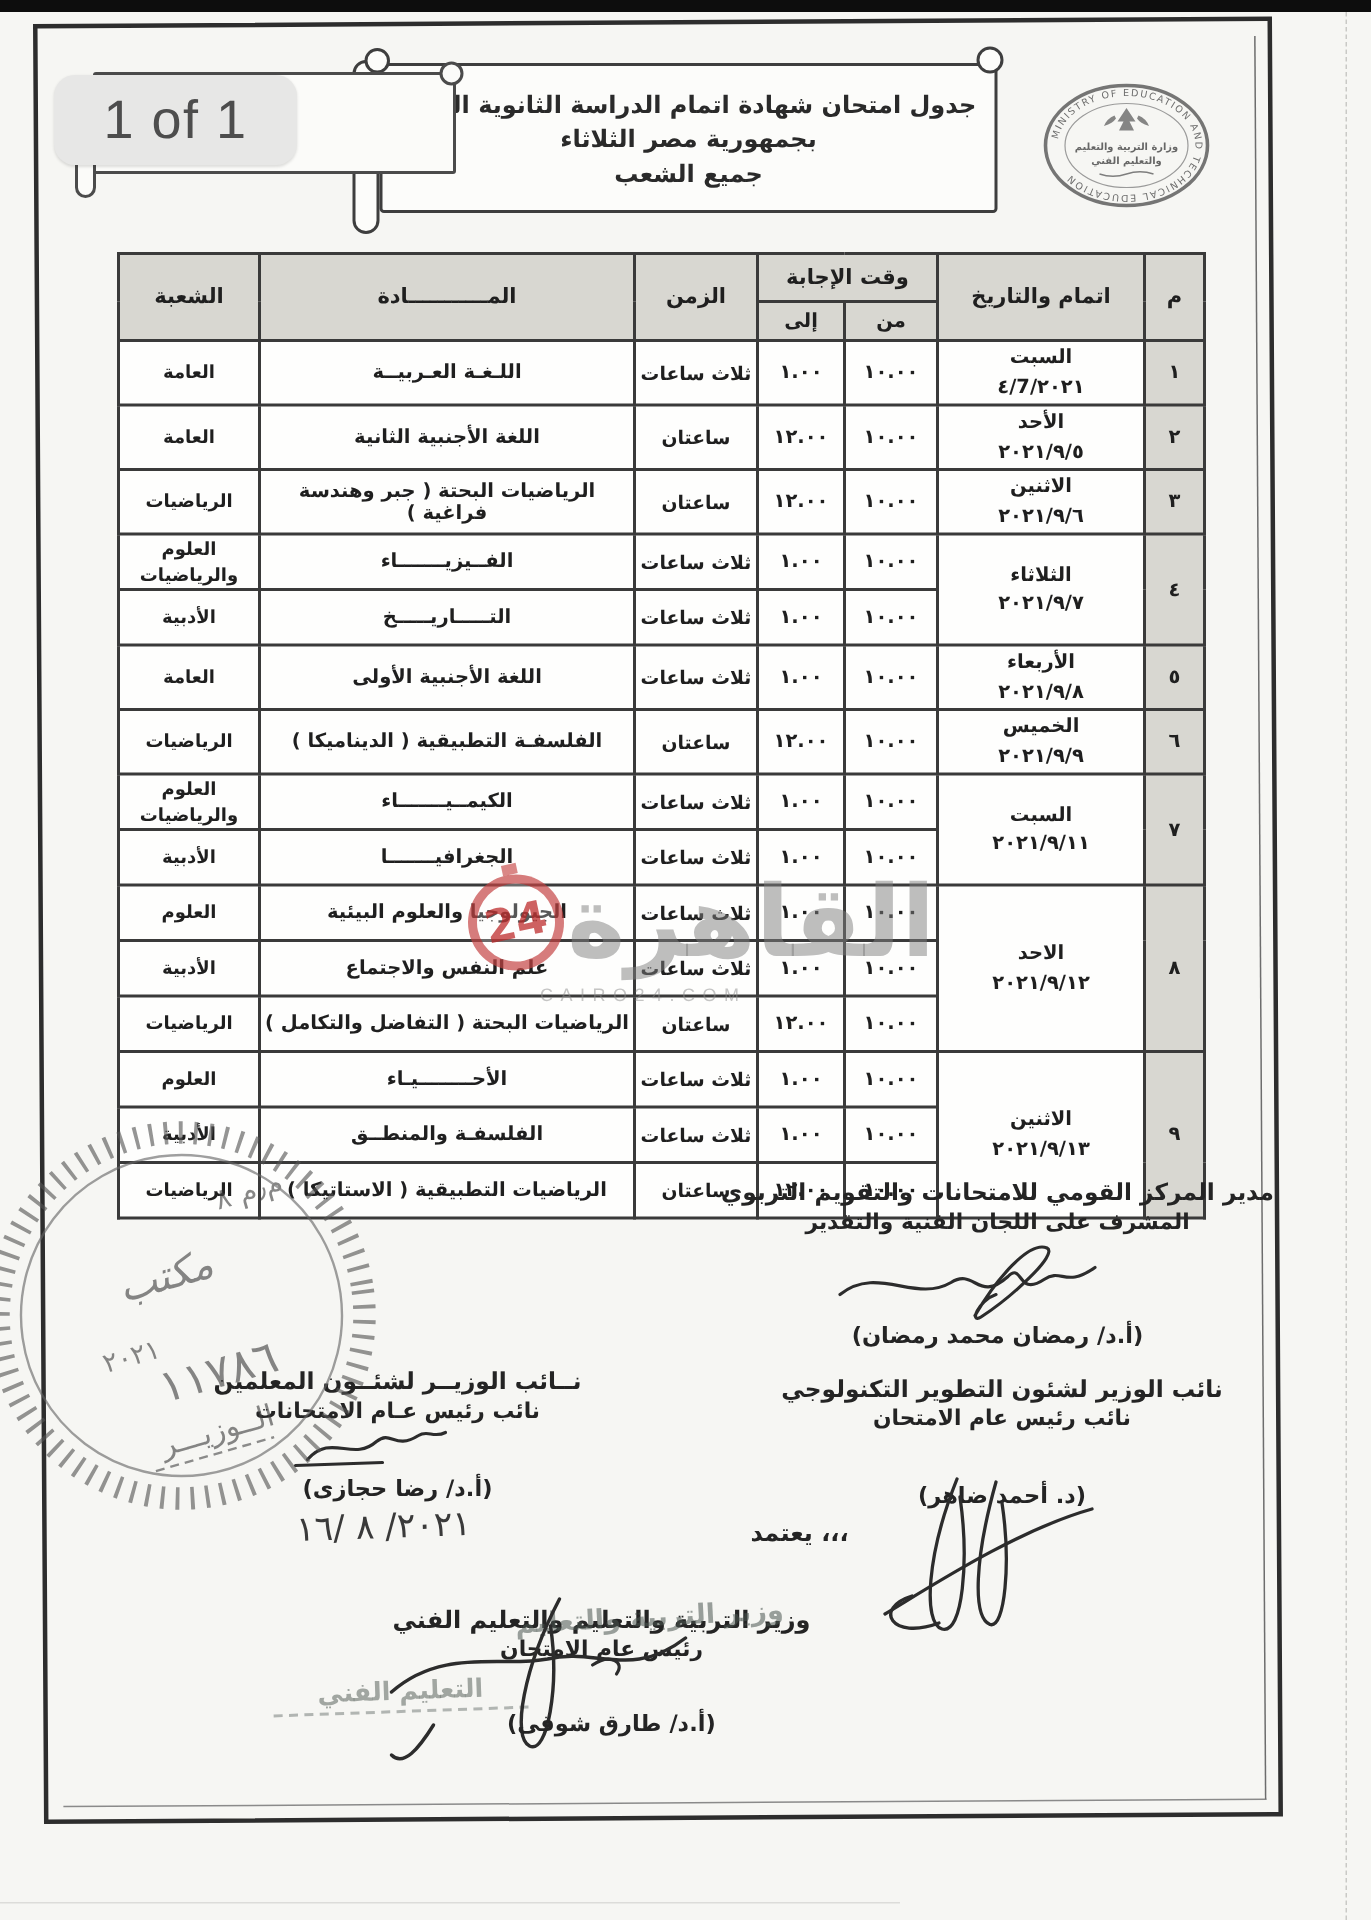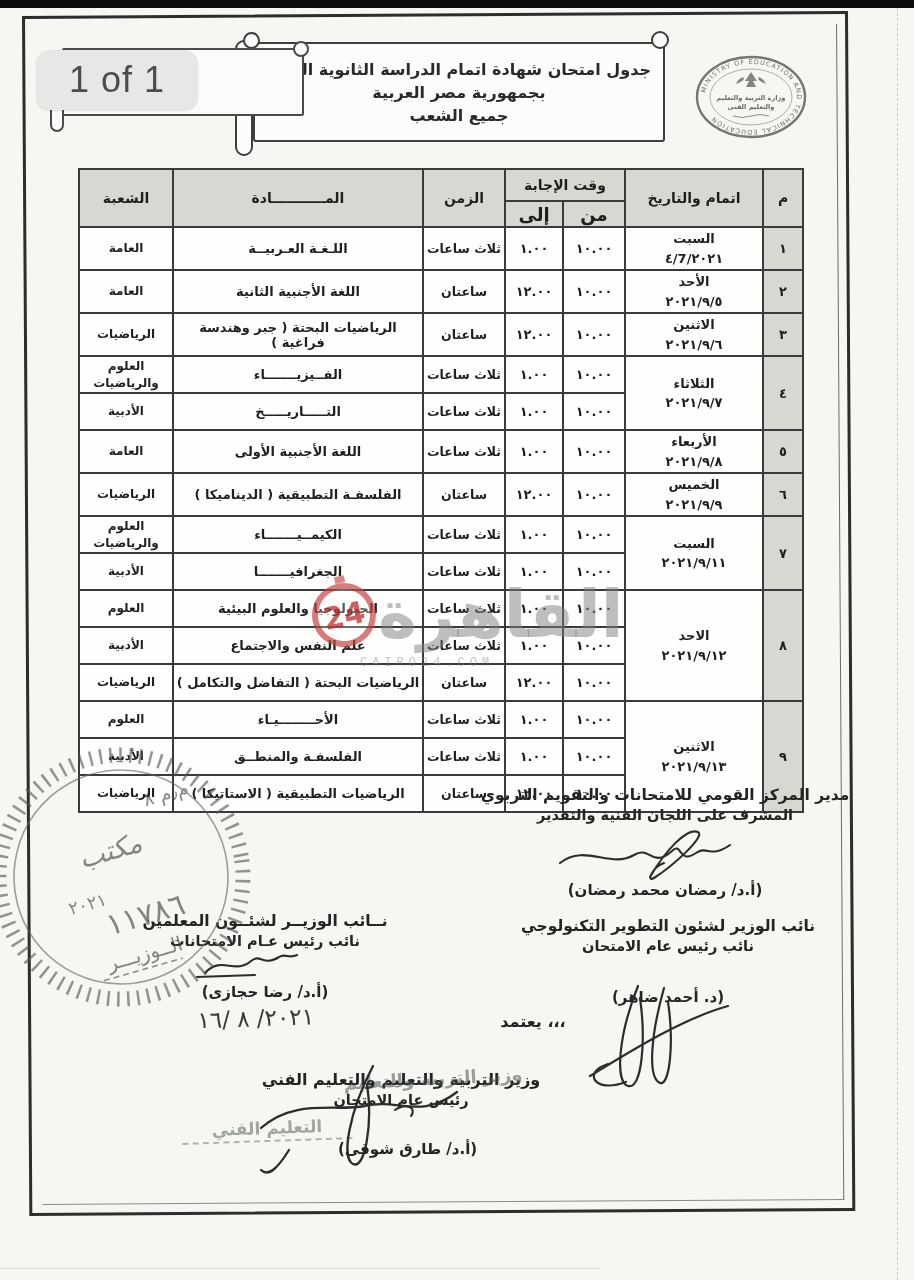--- a/index.html
+++ b/index.html
@@ -76,21 +76,21 @@
 
   
   .sched-table {
     position:absolute; left:78px; top:168px; z-index:1;
     border-collapse:collapse; table-layout:fixed; width:724px;
     background:#fefefd;
   }
   .sched-table td, .sched-table th { border:2.4px solid #3a3a3a; text-align:center; vertical-align:middle; font-weight:bold; color:#1f1f1f; padding:1px 2px; }
   .sched-table th { background:#d8d7d1; font-size:14px; }
   .hrow1 th { height:32px; }
-  .hrow2 th { height:26px; font-size:18px; }
+  .hrow2 th { height:26px; font-size:13px; }
   .c-num { background:#d8d7d1; font-size:13px; width:40px; }
   .c-day { font-size:13px; line-height:1.5; }
   .c-from, .c-to { font-size:13px; }
   .c-dur { font-size:12.5px; }
   .c-subj { font-size:13px; }
   .c-branch { font-size:12px; line-height:1.35; }
   .sched-table tbody td { height:37px; }
 
   
   .watermark { position:absolute; left:312px; top:582px; z-index:5; pointer-events:none; }
@@ -106,21 +106,21 @@
   .wm-badge::before {
     content:""; position:absolute; top:-13px; left:24px; width:10px; height:7px;
     background:rgba(187,36,36,.55);
   }
   .wm-text {
     font-size:66px; font-weight:bold; color:rgba(125,125,125,.5);
     letter-spacing:-2px; line-height:1;
   }
   .wm-domain {
     margin-top:8px; margin-left:48px;
-    font-family:Liberation Mono, monospace;
+    font-family:Liberation Sans, sans-serif;
     font-size:12px; letter-spacing:5px; color:rgba(140,140,140,.5);
   }
 
   
   .sig-block { position:absolute; text-align:center; z-index:2; }
   .sig-line1 { font-weight:bold; font-size:15.5px;margin-top:24px; }
   .sig-line2 { font-weight:bold; font-size:14.5px; margin-top:3px; }
   .sig-name  { font-weight:bold; font-size:15px; }
   .sig-svg { display:block; margin:0 auto; }
   .sig-svg path { fill:none; stroke:#2c2c2c; stroke-width:2.1; stroke-linecap:round; }
@@ -174,21 +174,21 @@
 </div>
 <div class="page-chip">
   <span>1 of 1</span>
 </div>
 
 <div class="banner">
   <span class="roll"></span>
   <span class="curl-l"></span>
   <span class="curl-r"></span>
   <div class="banner-line">جدول امتحان شهادة اتمام الدراسة الثانوية العامة</div>
-  <div class="banner-line">بجمهورية مصر العربية</div>
+  <div class="banner-line">بجمهورية مصر الثلاثاء</div>
   <div class="banner-line">جميع الشعب</div>
 </div>
 
 <svg class="seal" width="126" height="94" viewBox="0 0 126 94">
   <ellipse cx="63" cy="47" rx="54" ry="40" fill="none" stroke="#5f5f5f" stroke-width="2.4"></ellipse>
   <ellipse cx="63" cy="47" rx="41" ry="28" fill="none" stroke="#8b8b8b" stroke-width="0.8"></ellipse>
   <path id="sealArc" d="M 17,47 a 46,33 0 1 1 92,0 a 46,33 0 1 1 -92,0" fill="none"></path>
   <text font-size="6.4" letter-spacing="1.1" fill="#555">
     <textPath href="#sealArc" startOffset="4">MINISTRY OF EDUCATION AND TECHNICAL EDUCATION</textPath>
   </text>

